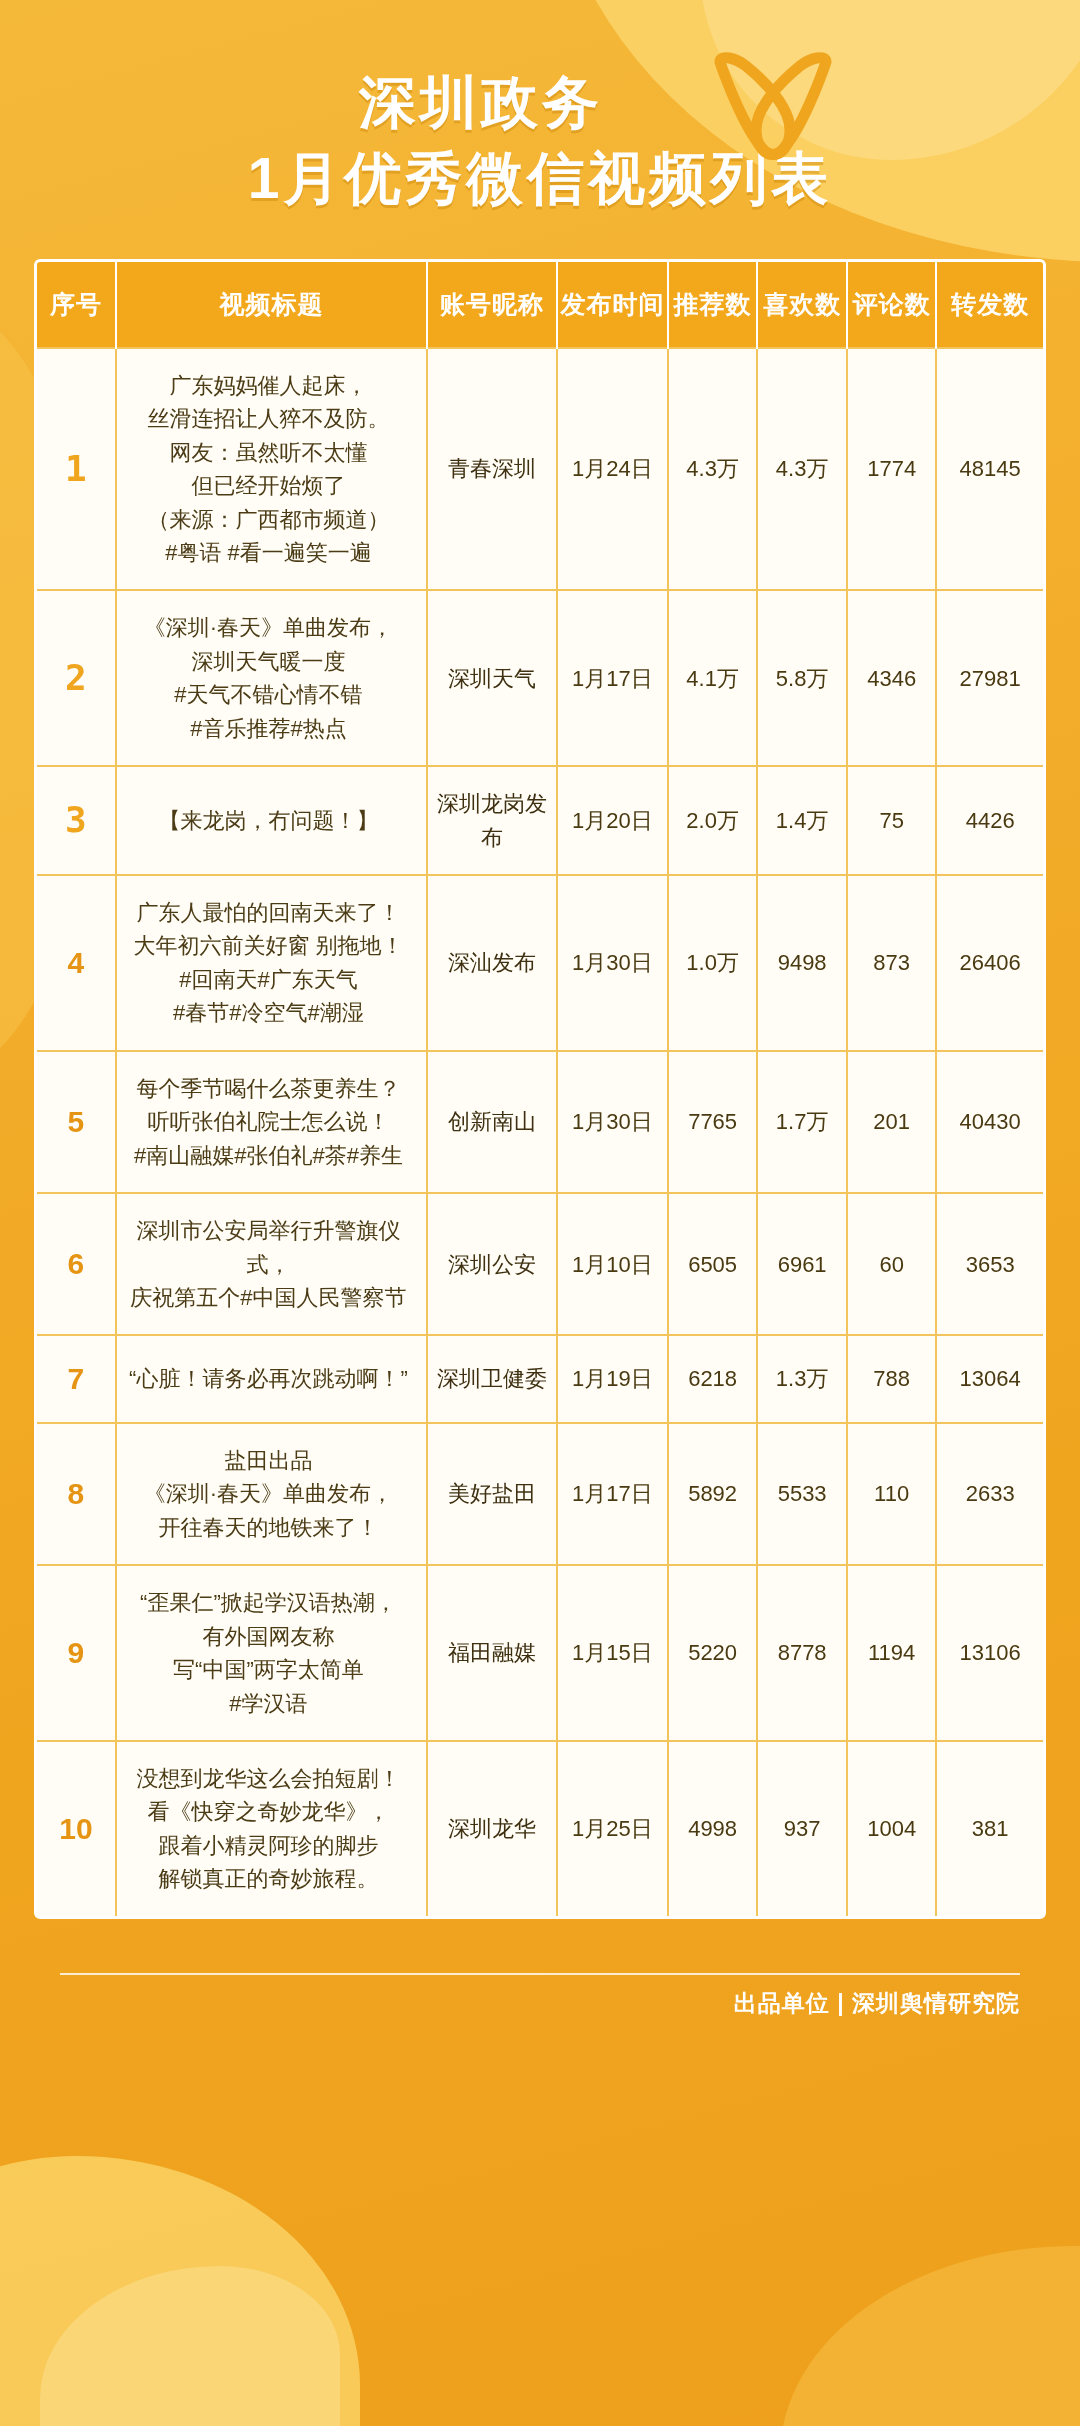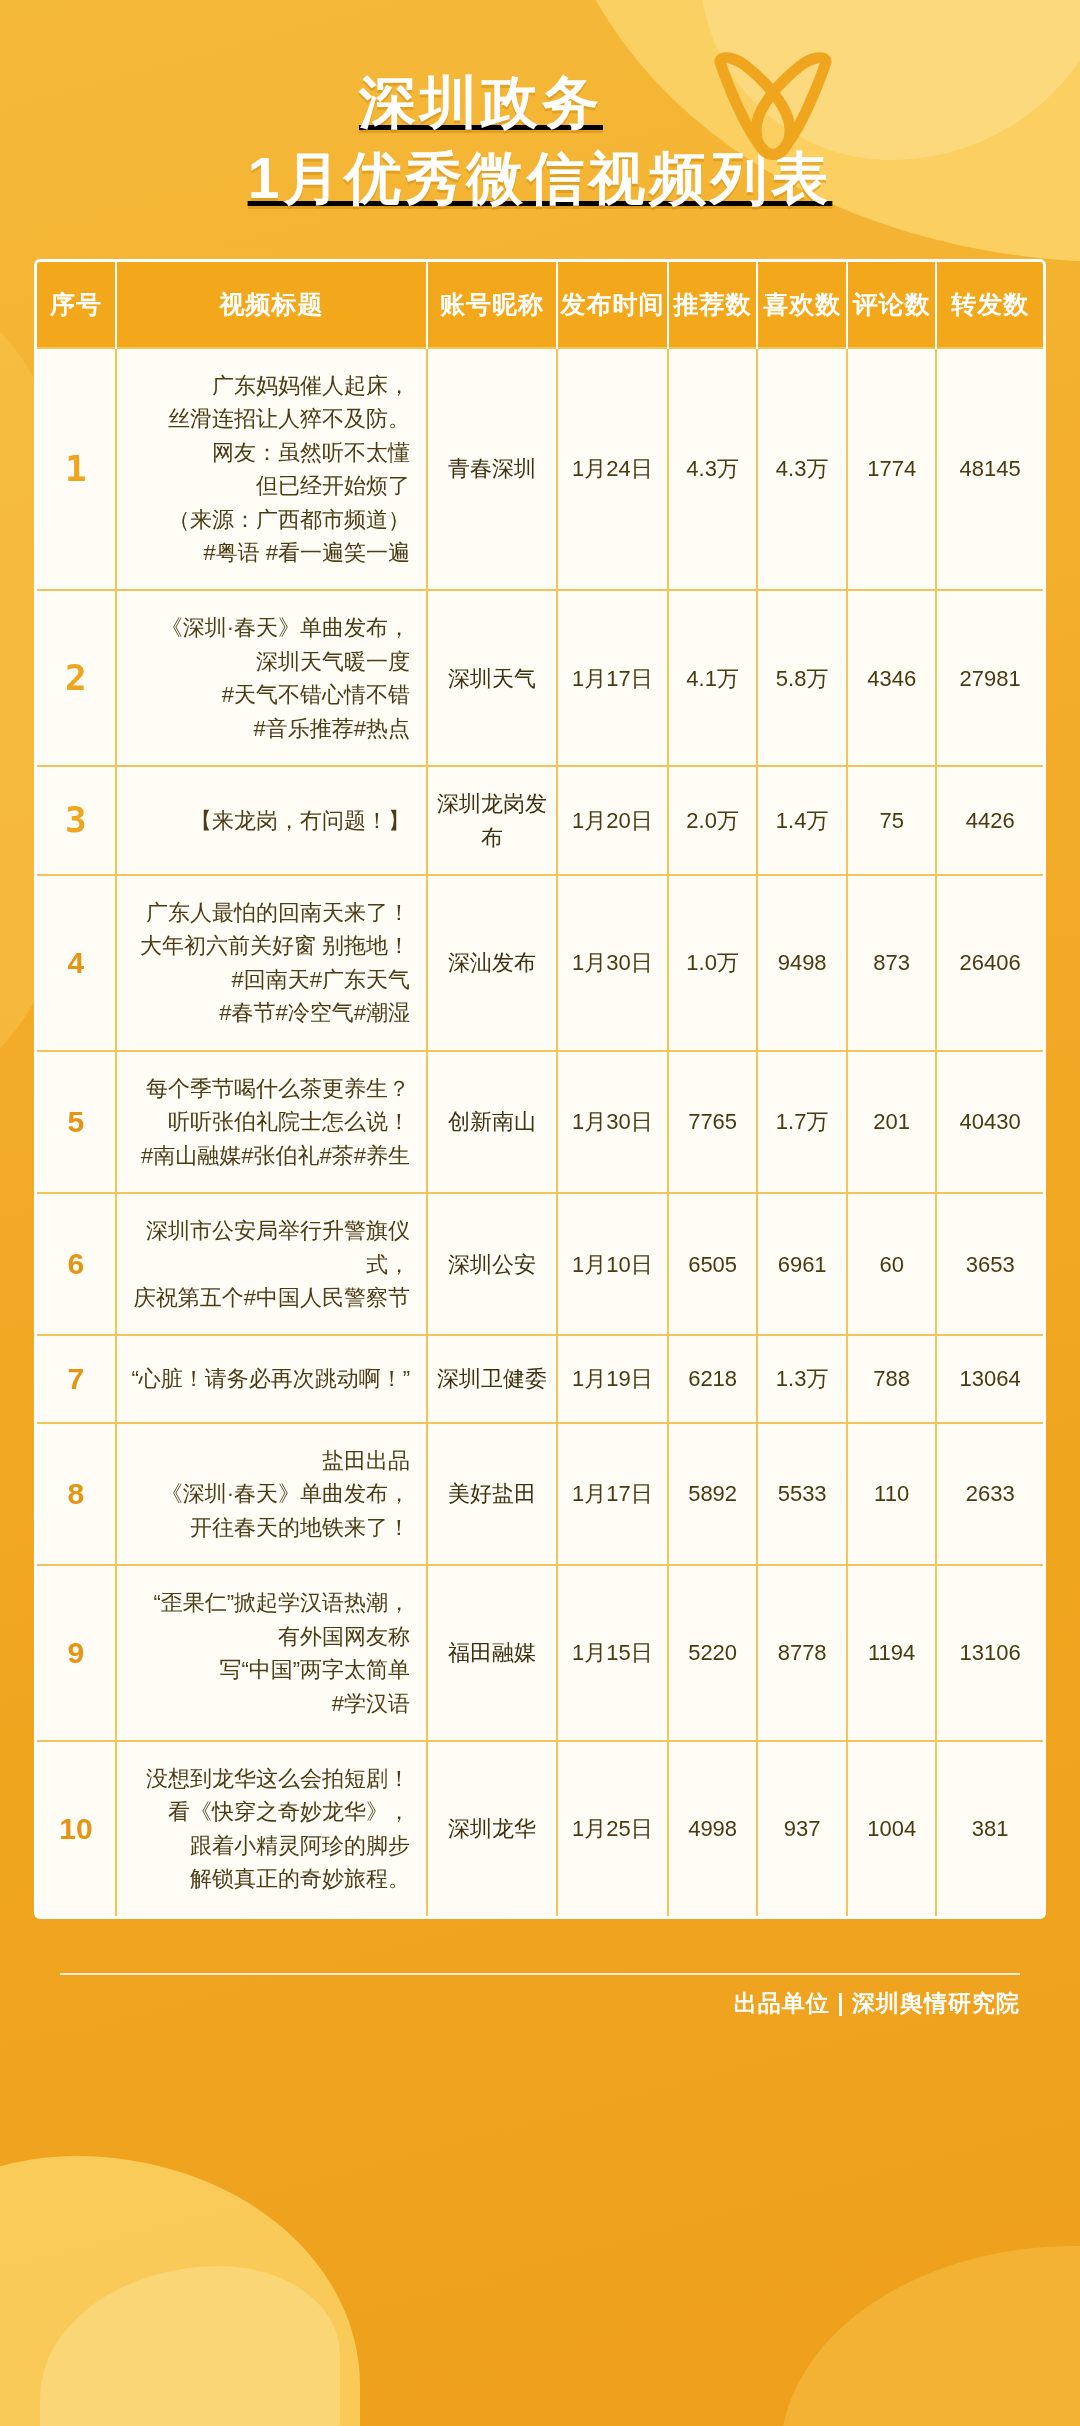--- a/index.html
+++ b/index.html
@@ -63,21 +63,20 @@
     opacity: .5;
   }
 
   .page { position: relative; z-index: 2; padding: 0 26px; }
 
   
   .header { padding-top: 64px; text-align: center; position: relative; }
   .title-wrap {
     position: relative;
     display: inline-block;
-    text-decoration: underline;
   }
   .title-line {
     font-size: 57px;
     font-weight: bold;
     letter-spacing: 4px;
     color: #ffffff;
     line-height: 1.34;
     text-shadow: 0 3px 0 rgba(205,135,10,.45);
     white-space: nowrap;
   }
@@ -148,21 +147,21 @@
     font-size: 30px;
     font-weight: bold;
     color: #e59413;
   }
   .c-idx.top3 {
     font-size: 36px;
     color: #f0a51f;
     font-family: "DejaVu Sans Mono", monospace;
   }
   .c-title {
-    text-align: right;
+    text-align: center;
     font-size: 22px;
     color: #4c3c16;
     padding-left: 10px;
     padding-right: 16px;
   }
   .c-account { color: #3e3010; font-size: 22px; margin-top: 24px; }
   .c-num { font-size: 22px; color: #4a3a12; }
 
   
   col.w-idx { width: 74px; }

